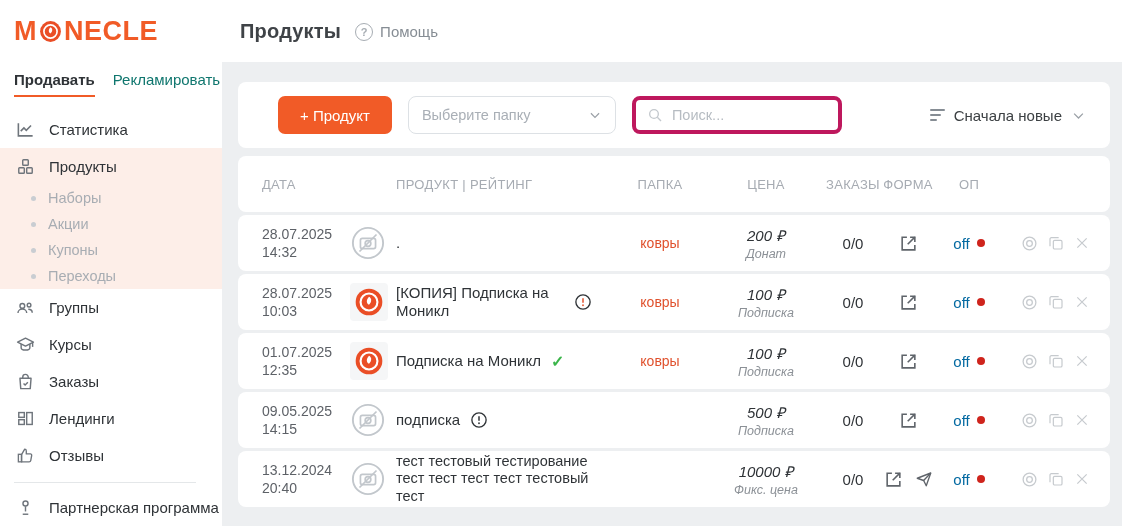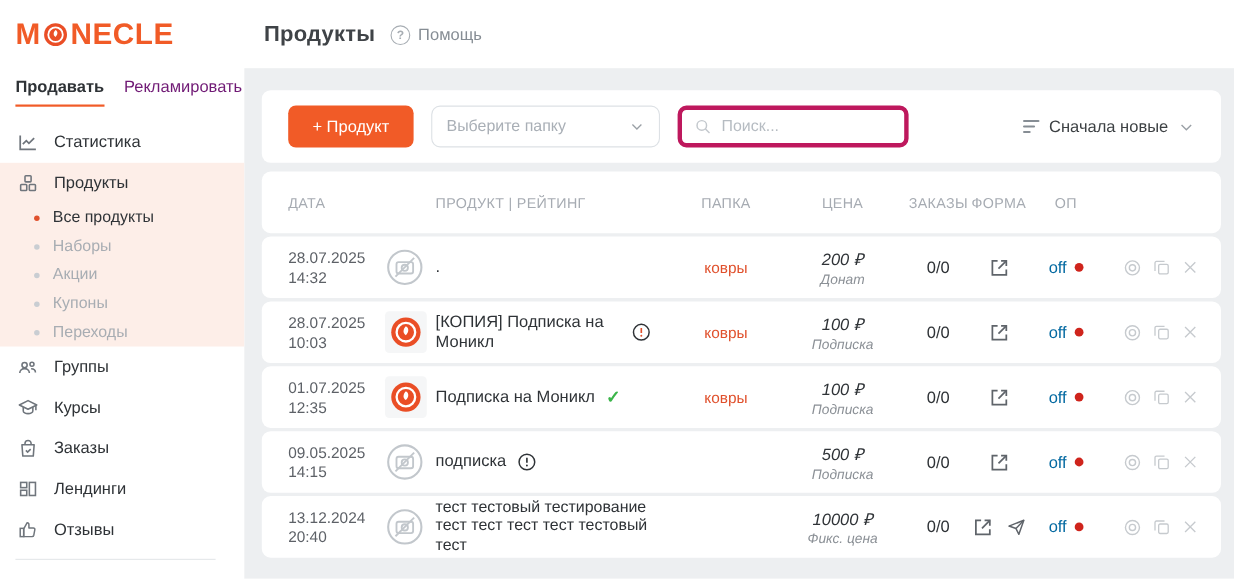--- a/index.html
+++ b/index.html
@@ -11,41 +11,41 @@
   .page-title { font-size:20px; font-weight:700; color:#3f4347; letter-spacing:.2px; }
   .help { display:flex; align-items:center; gap:7px; color:#868d94; font-size:15px; cursor:pointer; }
   .help-q { width:18px; height:18px; border:1.5px solid #a7adb3; border-radius:50%%; border-radius:50%;
     display:flex; align-items:center; justify-content:center; font-size:11px; color:#a7adb3; font-weight:700; }
 
   
   .sidebar { position:absolute; left:0; top:0; width:222px; height:526px; background:#fff; z-index:2; }
   .logo { display:flex; align-items:center; margin:16px 0 0 14px; color:#f15b27; font-size:27px; font-weight:800; letter-spacing:.5px; }
   .logo svg { margin:0 1px; }
   .tabs { display:flex; gap:18px; margin:24px 0 0 14px; font-size:15px; }
-  .tab { padding-bottom:7px; color:#701a75; cursor:pointer; white-space:nowrap; }
+  .tab { padding-bottom:7px; color:#0f766e; cursor:pointer; white-space:nowrap; }
   .tab.active { color:#2f3337; font-weight:700; border-bottom:2px solid #f15b27; }
   .nav { margin-top:14px; }
   .nav-item { display:flex; align-items:center; height:37px; padding-left:16px; gap:14px;
     font-size:15px; color:#2f3337; cursor:pointer; }
   .nav-item svg { flex:0 0 auto; stroke:#6f757c; }
   .nav-section.active { background:#fdeee8; }
   .sub-item { display:flex; align-items:center; height:26px; padding-left:31px; gap:12px;
     font-size:14.5px; color:#a8adb3; cursor:pointer; }
   .sub-item .bullet { width:5px; height:5px; border-radius:50%; background:#c9cdd2; }
   .sub-item.active { color:#2f3337; }
   .sub-item.active .bullet { background:#e0512d; }
   .nav-divider { height:1px; background:#e4e7e9; margin:8px 26px 6px 14px; }
 
   
   .main { position:absolute; left:222px; top:62px; width:900px; height:464px; background:#edeff1; }
   .card { background:#fff; border-radius:8px; margin:0 12px 0 16px; }
 
   .toolbar { margin-top:20px; height:66px; display:flex; align-items:center; padding:0 24px; }
   .btn-add { background:#f15b27; color:#fff; border:none; border-radius:7px; height:38px; padding:0 22px;
-    font-size:15px; font-family:inherit; cursor:pointer; }
+    font-size:15px; font-family:inherit; cursor:pointer;margin-left:16px; }
   .folder-select { width:208px; height:38px; border:1px solid #dde1e5; border-radius:8px; margin-left:16px;
     display:flex; align-items:center; justify-content:space-between; padding:0 13px; cursor:pointer; }
   .folder-select span { color:#a9afb6; font-size:14.5px; }
   .search-box { width:210px; height:38px; border:4px solid #be185d; border-radius:8px; margin-left:16px;
     display:flex; align-items:center; padding:0 11px; gap:9px; }
   .search-box input { border:none; outline:none; width:150px; font-size:14.5px; font-family:inherit; color:#3f4347; }
   .search-box input::placeholder { color:#b6bcc2; }
   .sort { margin-left:auto; display:flex; align-items:center; gap:9px; cursor:pointer; }
   .sort-label { font-size:15px; color:#3c4043; }
   .sort-bars { display:flex; flex-direction:column; gap:3px; }
@@ -199,24 +199,20 @@
         </svg>
       <span>Статистика</span>
     </div>
     <div class="nav-section active">
       <div class="nav-item">
         <svg width="19" height="19" viewBox="0 0 24 24">
             <use href="#i-products"></use>
           </svg>
         <span>Продукты</span>
       </div>
-      <div class="sub-item active">
-        <span class="bullet"></span>
-        <span>Все продукты</span>
-      </div>
       <div class="sub-item">
         <span class="bullet"></span>
         <span>Наборы</span>
       </div>
       <div class="sub-item">
         <span class="bullet"></span>
         <span>Акции</span>
       </div>
       <div class="sub-item">
         <span class="bullet"></span>

